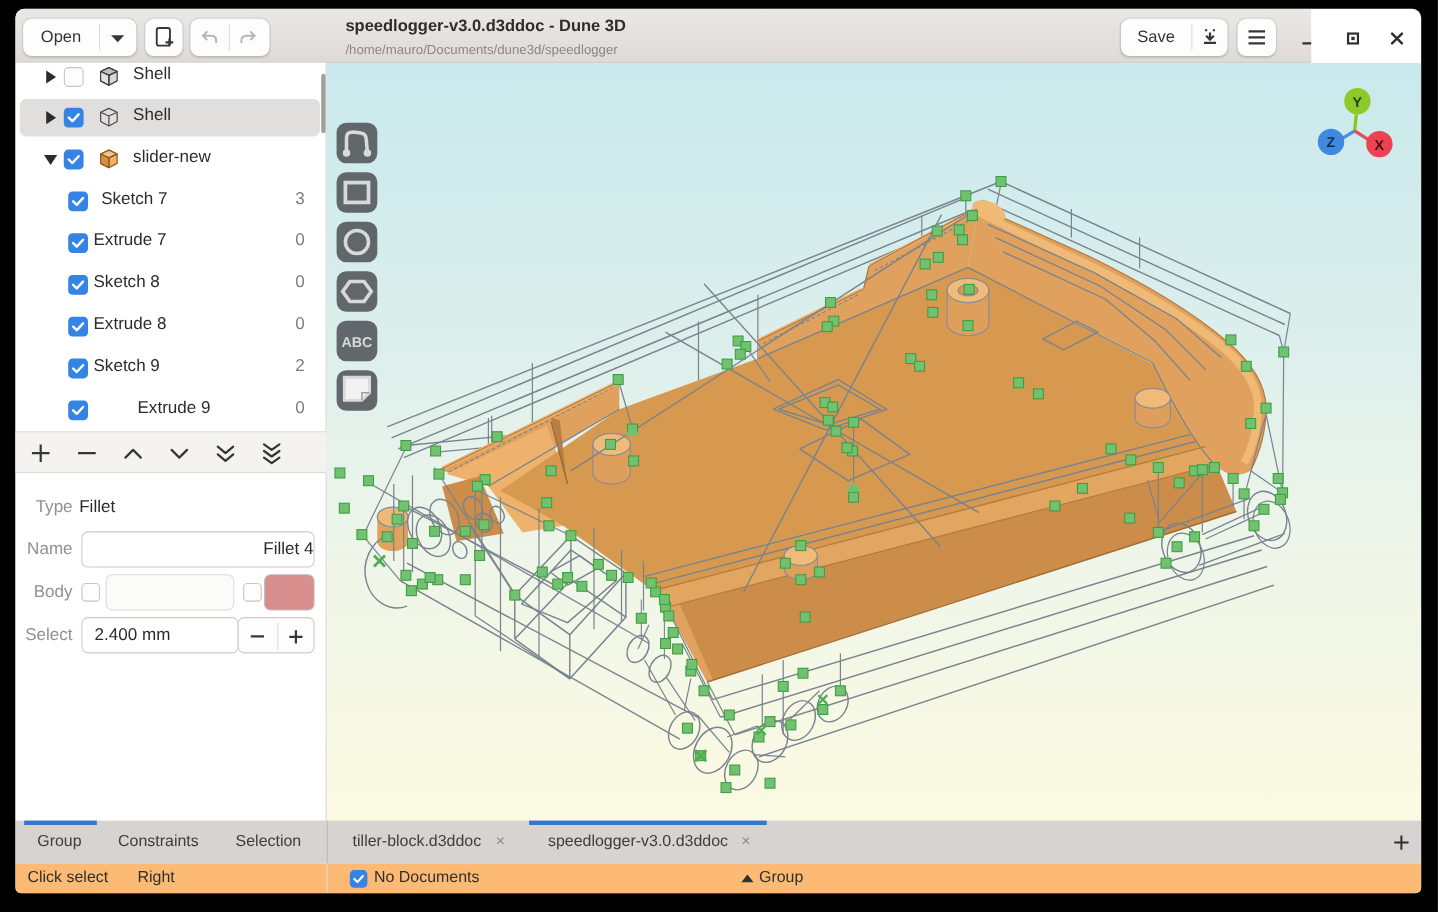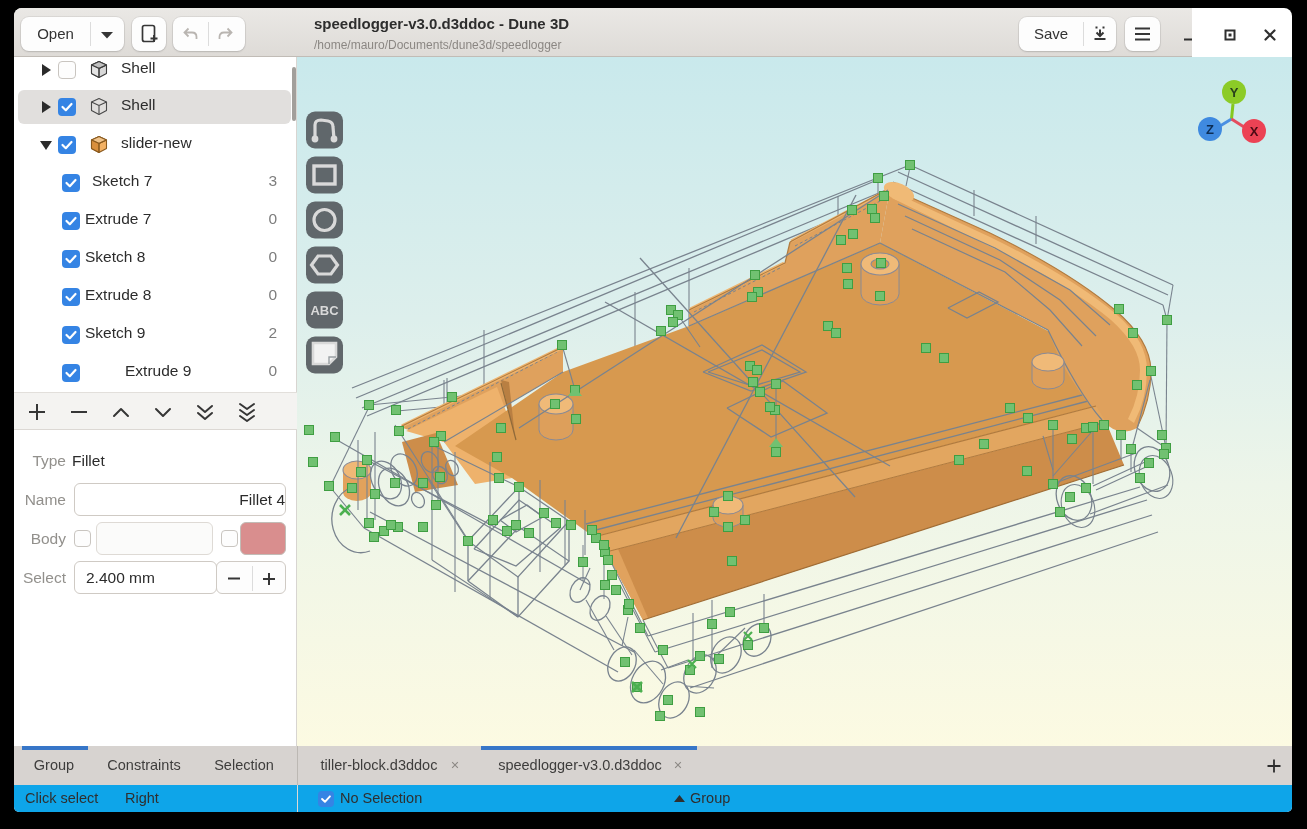--- a/index.html
+++ b/index.html
@@ -36,21 +36,21 @@
 border-top:1px solid #e2dfdb;border-bottom:1px solid #dcd8d4;box-sizing:border-box;}
 
 .plbl{position:absolute;font-size:15.5px;color:#92908c;text-align:right;width:52px;}
 .entry{position:absolute;background:#fff;border:1px solid #cfcac4;border-radius:6px;
 box-sizing:border-box;font-size:15.5px;color:#2b2b2b;}
 
 #tabs{position:absolute;left:0;top:738px;width:1278px;height:39px;background:#d7d3d0;}
 .tab{position:absolute;top:0;height:39px;font-size:14.5px;color:#3e3d3c;line-height:39px;text-align:center;}
 .bluebar{position:absolute;top:0;height:4px;background:#3776c8;}
 
-#status{position:absolute;left:0;top:777px;width:1278px;height:27px;background:#0ea5e9;}
+#status{position:absolute;left:0;top:777px;width:1278px;height:27px;background:#fdba74;}
 .st{position:absolute;top:0;font-size:14.5px;color:#2f2f2f;line-height:27px;}
 </style></head><body>
 <div id="win">
  <div id="tb">
   <div class="btn" style="left:7px;width:103px;">
     <div class="tbtxt" style="position:absolute;left:0;width:69px;">Open</div>
     <div style="position:absolute;left:69px;top:5px;width:1px;height:24px;background:#dcdcdc;"></div>
     <svg class="a" style="left:78px;top:13px;" width="16" height="10" viewBox="0 0 16 10">
           <path d="M2 2 L8 8.5 L14 2 Z" fill="#363636"></path>
         </svg>
@@ -588,19 +588,19 @@
  </div>
  <div id="status">
   <div class="st" style="left:11px;">Click select</div>
   <div class="st" style="left:111px;">Right</div>
   <div style="position:absolute;left:283px;top:0;width:1px;height:27px;background:#ddd9d5;"></div>
   <div class="cb on" style="left:304px;top:6px;width:16px;height:16px;">
         <svg width="14" height="14" viewBox="0 0 16 16">
           <path d="M3.5 8 L6.8 11.2 L12.5 5" stroke="#fff" stroke-width="2.2" fill="none" stroke-linecap="round" stroke-linejoin="round"></path>
         </svg>
       </div>
-  <div class="st" style="left:326px;">No Selection</div>
+  <div class="st" style="left:326px;">No Documents</div>
   <svg class="a" style="left:659px;top:9px;" width="13" height="9" viewBox="0 0 13 9">
         <path d="M1 8 L6.5 1 L12 8 Z" fill="#2f2f2f"></path>
       </svg>
   <div class="st" style="left:676px;">Group</div>
  </div>
 </div>
 
 </body></html>

